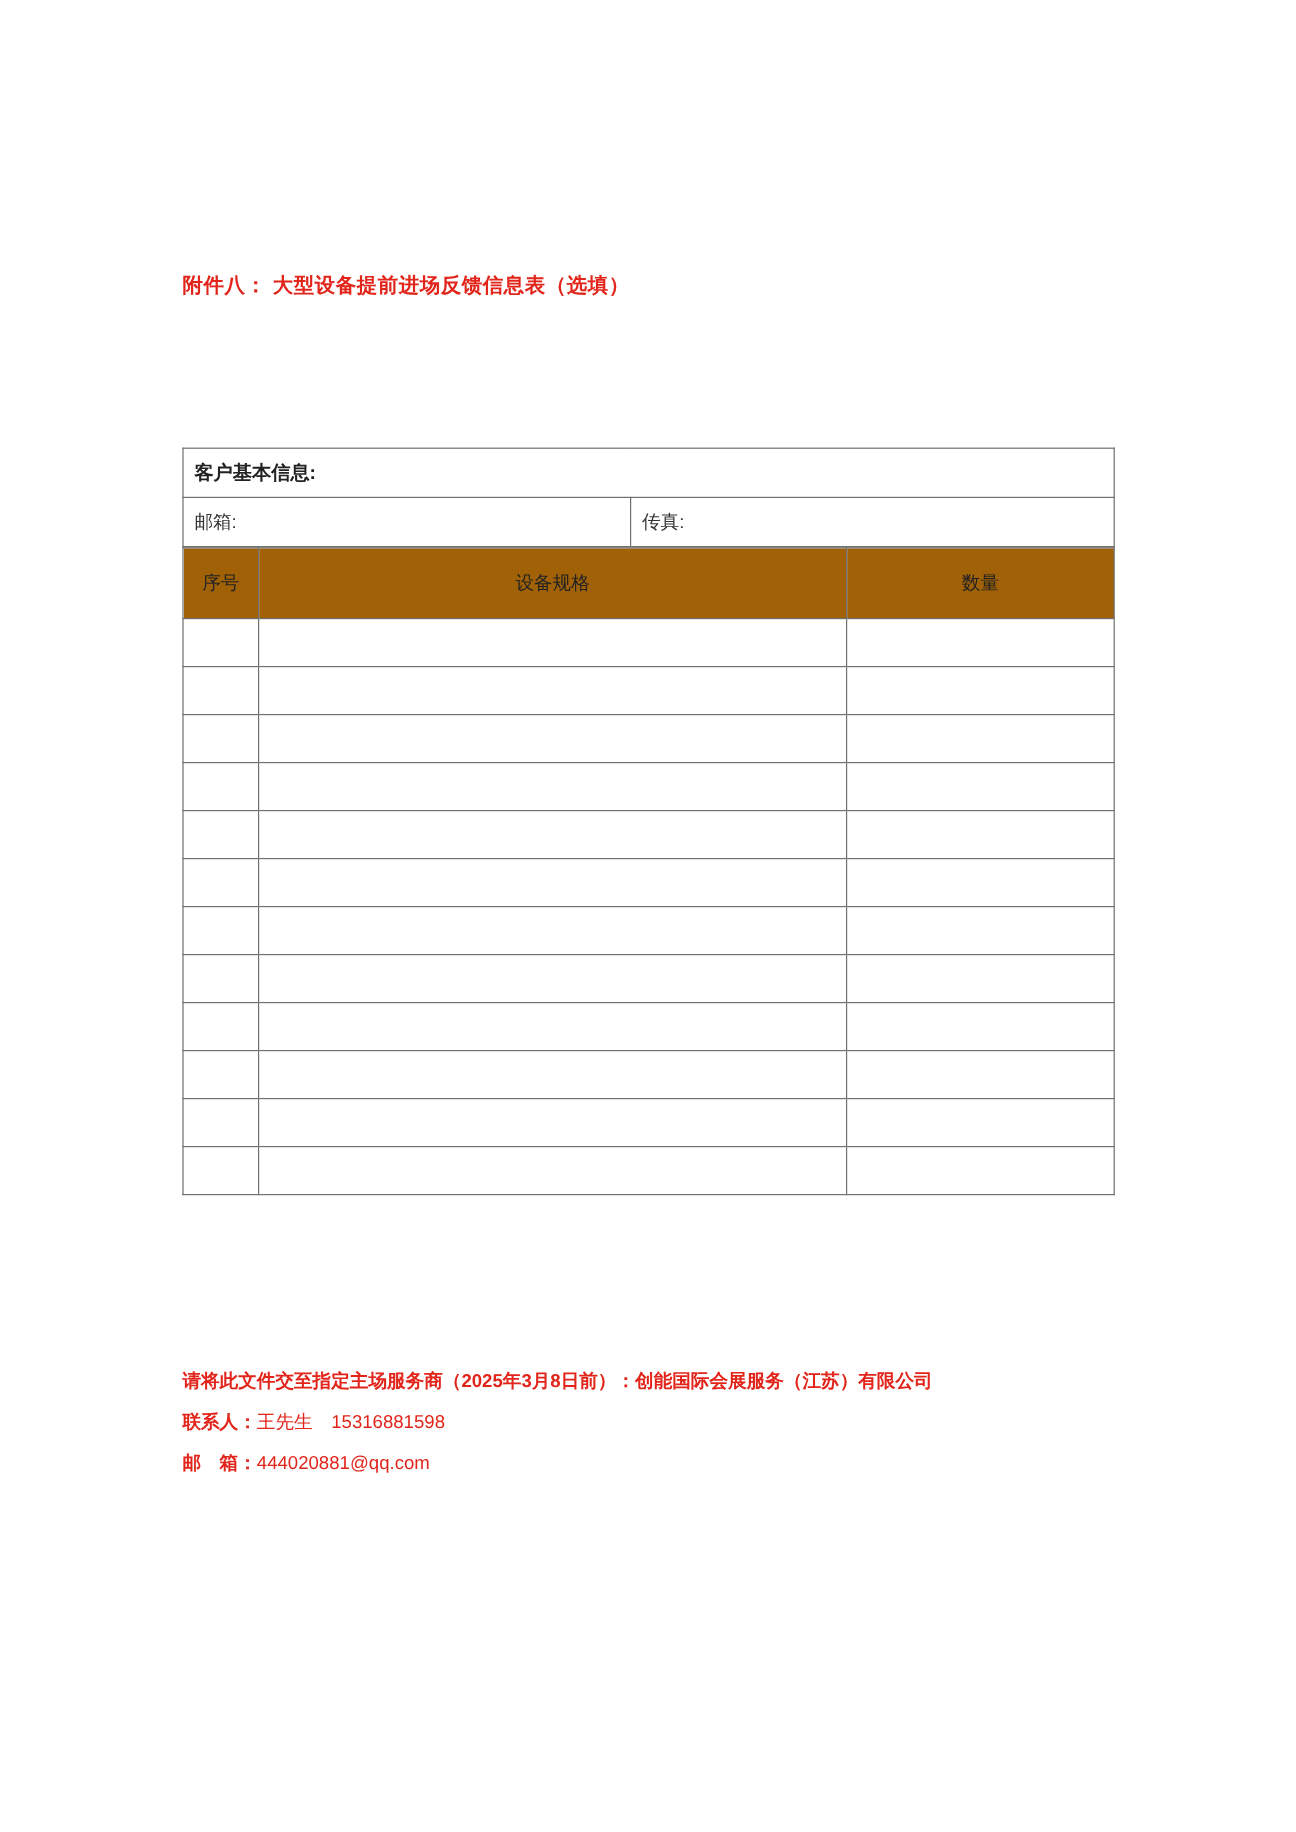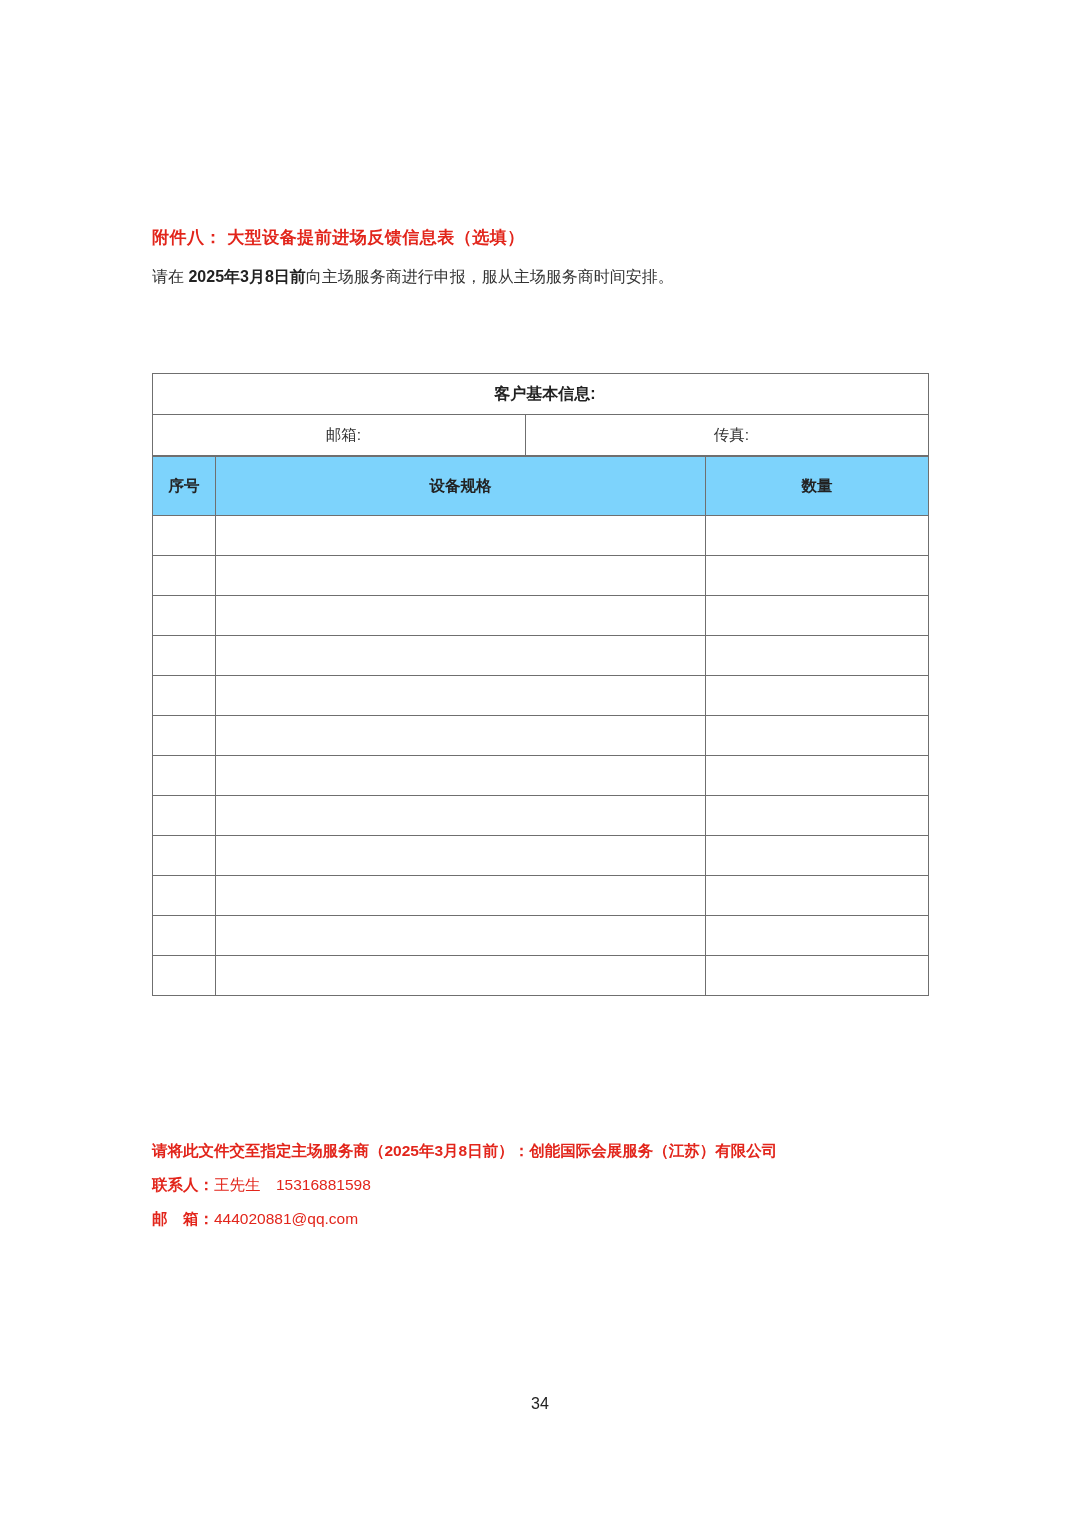--- a/index.html
+++ b/index.html
@@ -35,50 +35,47 @@
   .form-area{
     position:absolute;left:152px;top:373px;width:776px;
   }
   table{border-collapse:collapse;width:776px;table-layout:fixed;}
   td,th{
     border:1px solid var(--border);
     font-size:15.5px;color:var(--text);
     vertical-align:middle;
     overflow:hidden;
   }
-  .info-table td{height:40px;padding-left:9px;text-align:center;}
+  .info-table td{height:40px;padding-left:9px;text-align:left;}
   .info-table tr{height:41px;}
   .section-label{font-weight:bold;color:#222;font-size:16px;}
   .equip-table thead tr{height:59px;}
   .equip-table th{
-    font-weight:bold;color:#222;text-align:center;
-    background:#7dd3fc;
+    font-weight:normal;color:#222;text-align:center;
+    background:#a16207;
   }
   .equip-table tbody tr{height:40px;}
   .footer{
     position:absolute;left:152px;top:1129px;width:800px;
     color:var(--accent);font-size:15.5px;
   }
   .footer .f-line{margin-bottom:13px;white-space:nowrap;margin-top:12px;}
   .footer .f-bold{font-weight:bold;}
   .pagenum{
     position:absolute;left:0;top:1395px;width:1080px;
     text-align:center;font-size:16px;color:#222222;
   }
 </style>
 </head>
 <body>
 
 <div class="page">
 
   <div class="doc-title">附件八： 大型设备提前进场反馈信息表（选填）</div>
 
-  <p class="para1">
-    <span>请在 </span><b>2025年3月8日前</b><span>向主场服务商进行申报，服从主场服务商时间安排。</span>
-  </p>
 
 
   <div class="form-area">
 
     <table class="info-table">
       <colgroup>
           <col style="width:373px">
           <col style="width:403px">
         </colgroup>
       <tbody>
@@ -180,15 +177,14 @@
   <div class="footer">
     <div class="f-line f-bold">请将此文件交至指定主场服务商（2025年3月8日前）：创能国际会展服务（江苏）有限公司</div>
     <div class="f-line">
       <span class="f-bold">联系人：</span><span>王先生　15316881598</span>
     </div>
     <div class="f-line">
       <span class="f-bold">邮　箱：</span><span>444020881@qq.com</span>
     </div>
   </div>
 
-  <div class="pagenum">34</div>
 
 </div>
 
 </body></html>

